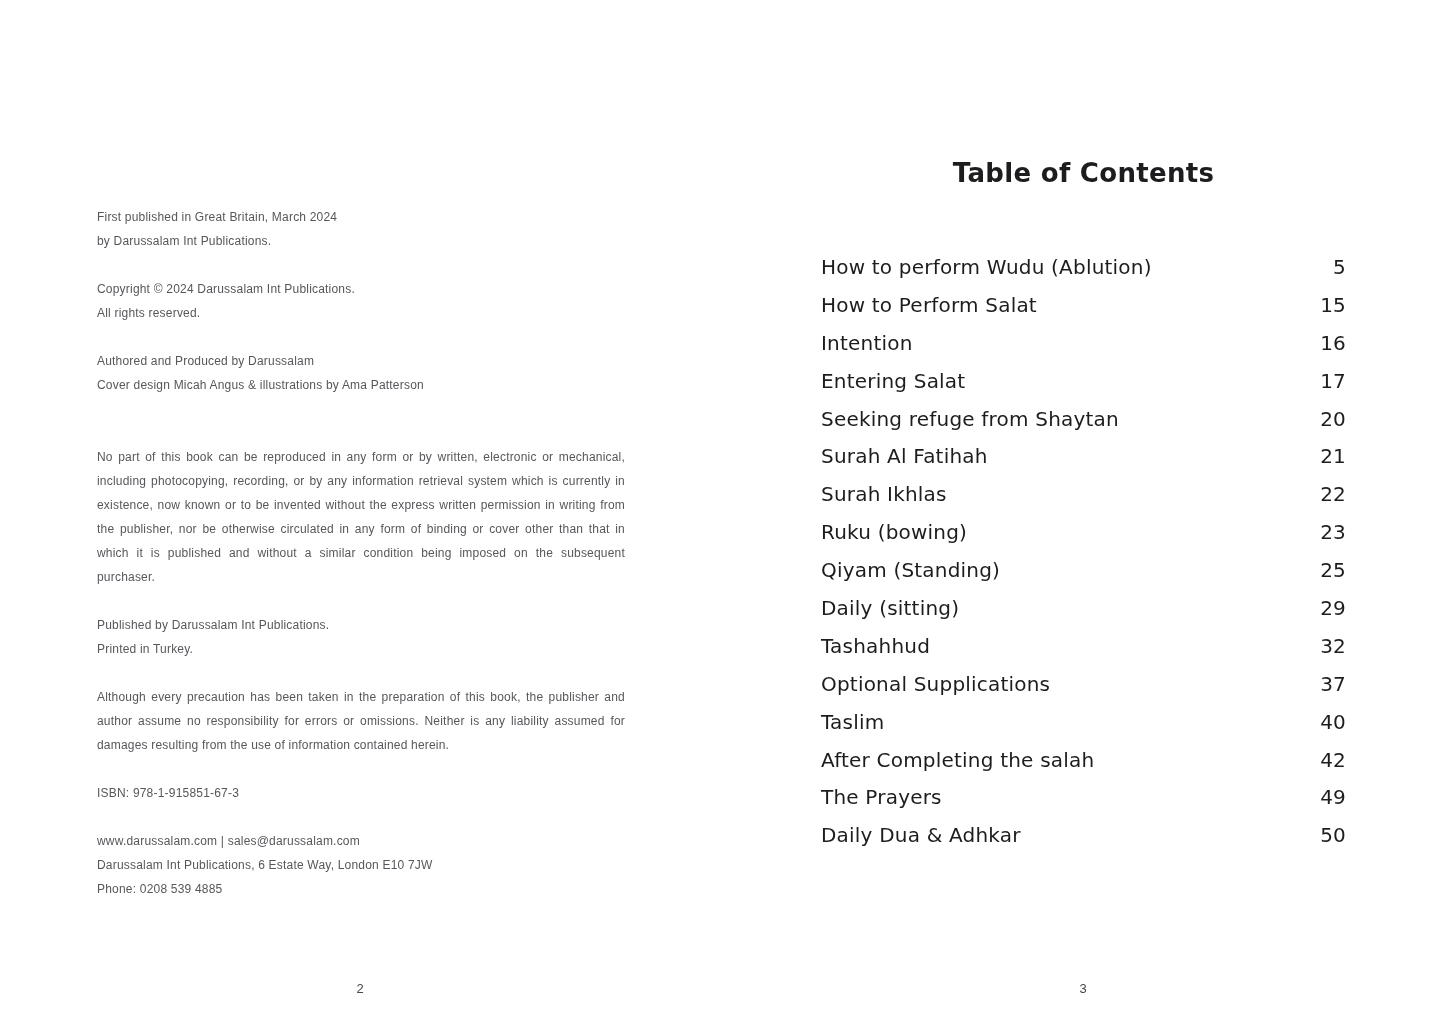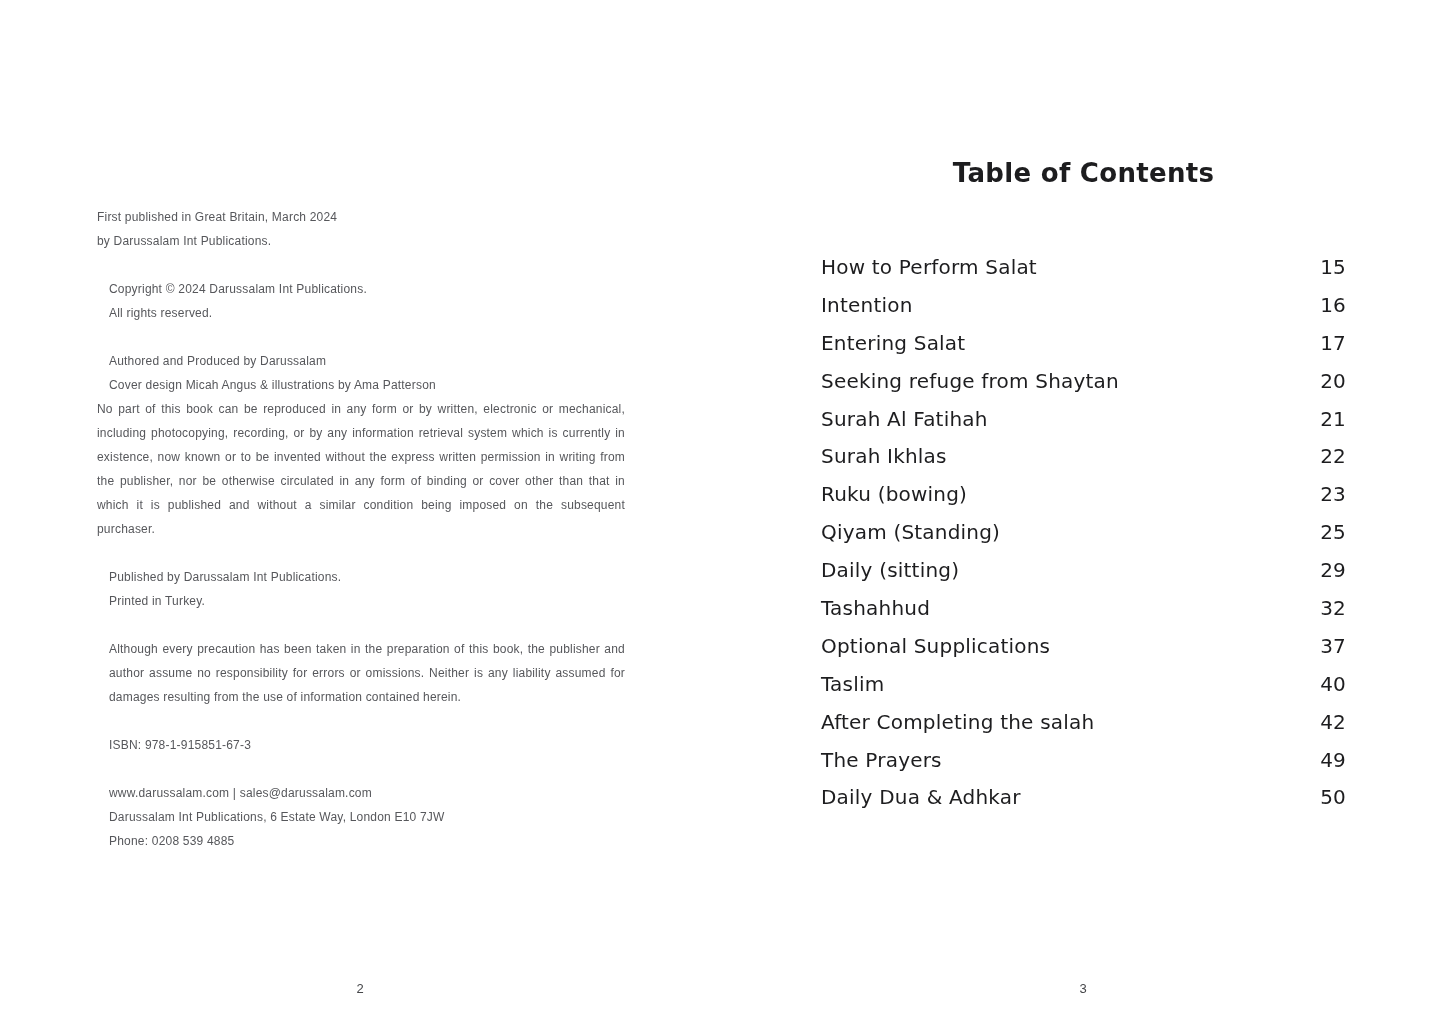--- a/index.html
+++ b/index.html
@@ -25,22 +25,22 @@
     position: absolute;
     left: 97px;
     top: 205px;
     width: 528px;
     color: #56575b;
     font-size: 12px;
     line-height: 24px;
     letter-spacing: 0.2px;
   }
   .left-col .block { margin: 0; }
-  .left-col .mt-1 { margin-top: 24px; margin-left: 12px; }
-  .left-col .mt-2 { }
+  .left-col .mt-1 { margin-top: 24px; }
+  .left-col .mt-2 { margin-top: 48px; }
   .left-col p { margin: 0; }
   .left-col .just { text-align: justify; }
 
   
   .toc-title {
     position: absolute;
     left: 821px;
     top: 141px;
     width: 525px;
     text-align: center;
@@ -116,20 +116,24 @@
       <p>www.darussalam.com | sales@darussalam.com</p>
       <p>Darussalam Int Publications, 6 Estate Way, London E10 7JW</p>
       <p>Phone: 0208 539 4885</p>
     </div>
   </div>
 
   <h1 class="toc-title">Table of Contents</h1>
 
   <div class="toc-list">
 
+    <div class="toc-row">
+      <span class="toc-label">How to perform Wudu (Ablution)</span>
+      <span class="toc-page">5</span>
+    </div>
 
     <div class="toc-row">
       <span class="toc-label">How to Perform Salat</span>
       <span class="toc-page">15</span>
     </div>
 
     <div class="toc-row">
       <span class="toc-label">Intention</span>
       <span class="toc-page">16</span>
     </div>

